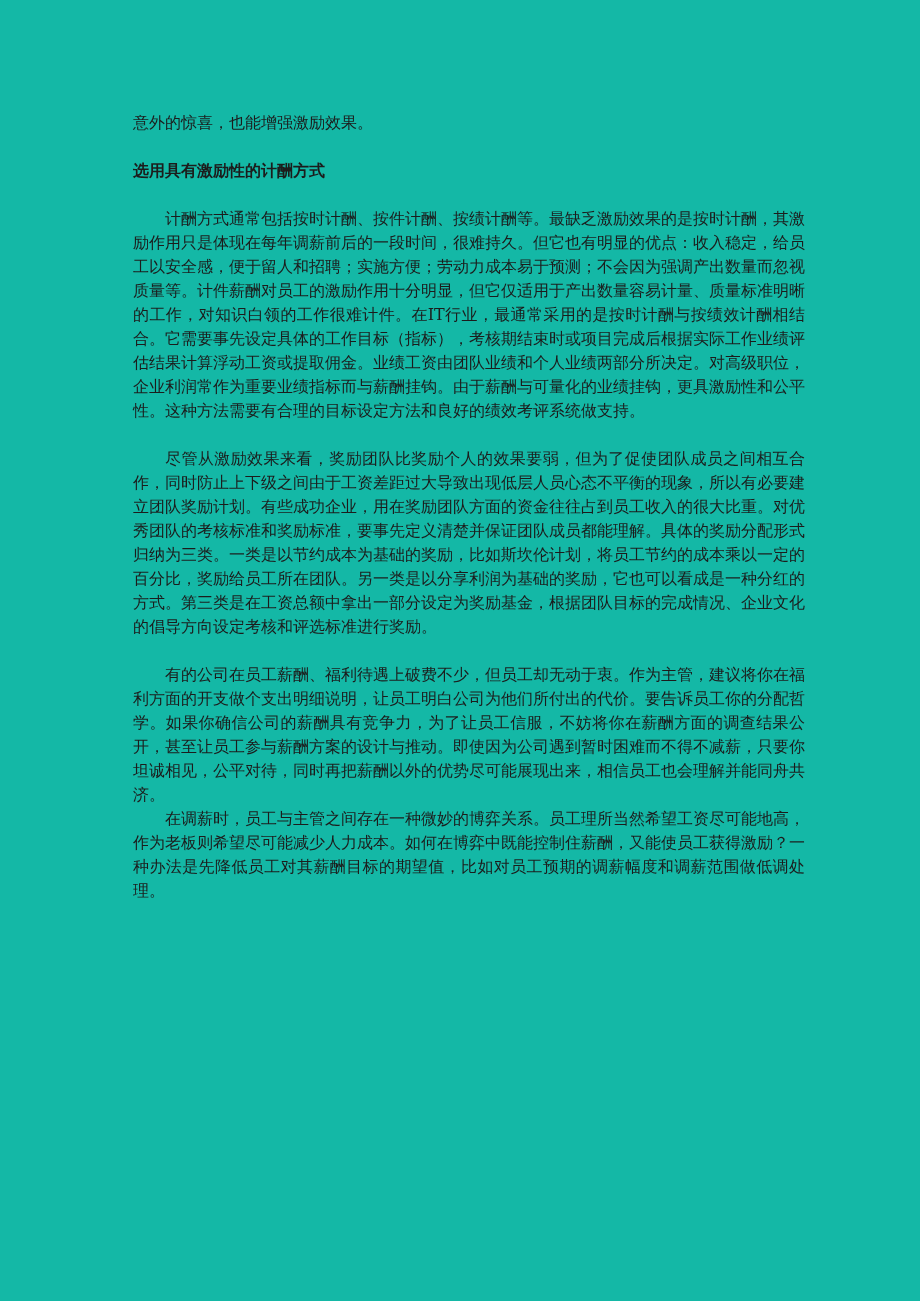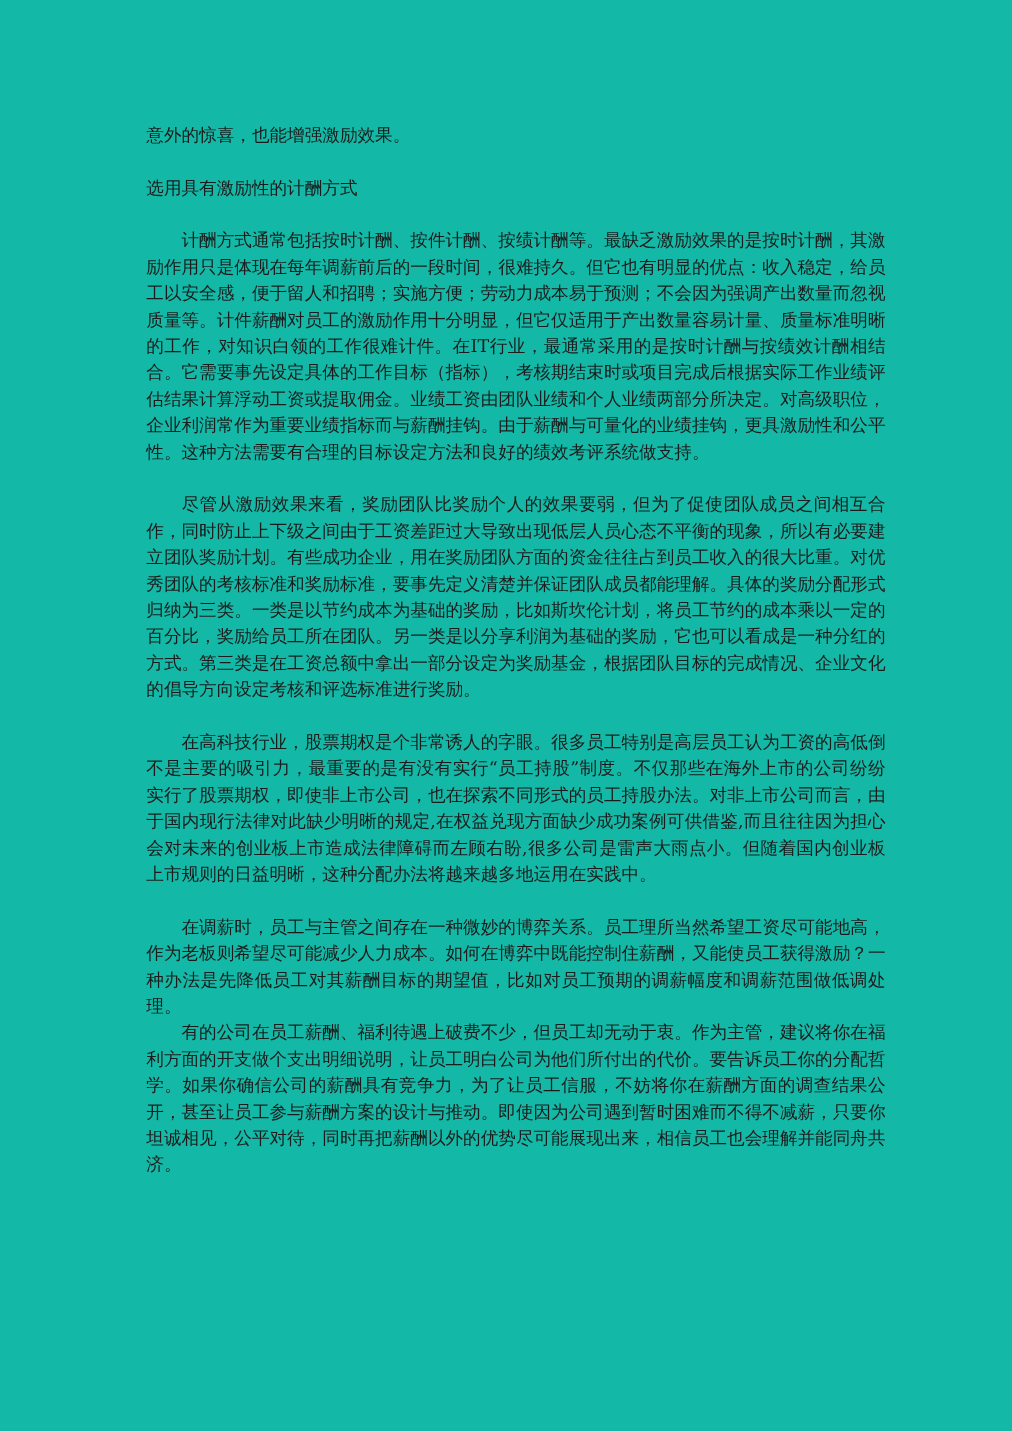--- a/index.html
+++ b/index.html
@@ -35,42 +35,41 @@
   }
   .para.no-gap-after {
     margin-bottom: 0;
   }
   .para.last {
     margin-bottom: 0;
   }
   .heading {
     margin: 0 0 24px 0;
     font-size: 16px;
-    font-weight: normal;
+    font-weight: bold;
     line-height: 24px;
     text-align: left;
   }
 </style>
 </head>
 <body>
 
 <div class="page">
   <div class="content">
 
     <p class="para continuation">意外的惊喜，也能增强激励效果。</p>
 
     <div class="heading">选用具有激励性的计酬方式</div>
 
     <p class="para">计酬方式通常包括按时计酬、按件计酬、按绩计酬等。最缺乏激励效果的是按时计酬，其激励作用只是体现在每年调薪前后的一段时间，很难持久。但它也有明显的优点：收入稳定，给员工以安全感，便于留人和招聘；实施方便；劳动力成本易于预测；不会因为强调产出数量而忽视质量等。计件薪酬对员工的激励作用十分明显，但它仅适用于产出数量容易计量、质量标准明晰的工作，对知识白领的工作很难计件。在IT行业，最通常采用的是按时计酬与按绩效计酬相结合。它需要事先设定具体的工作目标（指标），考核期结束时或项目完成后根据实际工作业绩评估结果计算浮动工资或提取佣金。业绩工资由团队业绩和个人业绩两部分所决定。对高级职位，企业利润常作为重要业绩指标而与薪酬挂钩。由于薪酬与可量化的业绩挂钩，更具激励性和公平性。这种方法需要有合理的目标设定方法和良好的绩效考评系统做支持。</p>
 
 
     <p class="para">尽管从激励效果来看，奖励团队比奖励个人的效果要弱，但为了促使团队成员之间相互合作，同时防止上下级之间由于工资差距过大导致出现低层人员心态不平衡的现象，所以有必要建立团队奖励计划。有些成功企业，用在奖励团队方面的资金往往占到员工收入的很大比重。对优秀团队的考核标准和奖励标准，要事先定义清楚并保证团队成员都能理解。具体的奖励分配形式归纳为三类。一类是以节约成本为基础的奖励，比如斯坎伦计划，将员工节约的成本乘以一定的百分比，奖励给员工所在团队。另一类是以分享利润为基础的奖励，它也可以看成是一种分红的方式。第三类是在工资总额中拿出一部分设定为奖励基金，根据团队目标的完成情况、企业文化的倡导方向设定考核和评选标准进行奖励。</p>
 
 
-    <p class="para">在高科技行业，股票期权是个非常诱人的字眼。很多员工特别是高层员工认为工资的高低倒不是主要的吸引力，最重要的是有没有实行“员工持股”制度。不仅那些在海外上市的公司纷纷实行了股票期权，即使非上市公司，也在探索不同形式的员工持股办法。对非上市公司而言，由于国内现行法律对此缺少明晰的规定,在权益兑现方面缺少成功案例可供借鉴,而且往往因为担心会对未来的创业板上市造成法律障碍而左顾右盼,很多公司是雷声大雨点小。但随着国内创业板上市规则的日益明晰，这种分配办法将越来越多地运用在实践中。</p>
 
 
+    <p class="para no-gap-after">有的公司在员工薪酬、福利待遇上破费不少，但员工却无动于衷。作为主管，建议将你在福利方面的开支做个支出明细说明，让员工明白公司为他们所付出的代价。要告诉员工你的分配哲学。如果你确信公司的薪酬具有竞争力，为了让员工信服，不妨将你在薪酬方面的调查结果公开，甚至让员工参与薪酬方案的设计与推动。即使因为公司遇到暂时困难而不得不减薪，只要你坦诚相见，公平对待，同时再把薪酬以外的优势尽可能展现出来，相信员工也会理解并能同舟共济。</p>
+
     <p class="para last">在调薪时，员工与主管之间存在一种微妙的博弈关系。员工理所当然希望工资尽可能地高，作为老板则希望尽可能减少人力成本。如何在博弈中既能控制住薪酬，又能使员工获得激励？一种办法是先降低员工对其薪酬目标的期望值，比如对员工预期的调薪幅度和调薪范围做低调处理。</p>
-
-    <p class="para no-gap-after">有的公司在员工薪酬、福利待遇上破费不少，但员工却无动于衷。作为主管，建议将你在福利方面的开支做个支出明细说明，让员工明白公司为他们所付出的代价。要告诉员工你的分配哲学。如果你确信公司的薪酬具有竞争力，为了让员工信服，不妨将你在薪酬方面的调查结果公开，甚至让员工参与薪酬方案的设计与推动。即使因为公司遇到暂时困难而不得不减薪，只要你坦诚相见，公平对待，同时再把薪酬以外的优势尽可能展现出来，相信员工也会理解并能同舟共济。</p>
 
   </div>
 </div>
 
 </body></html>

